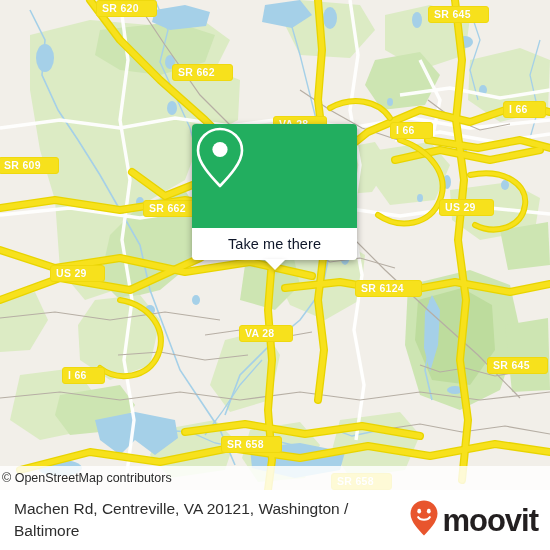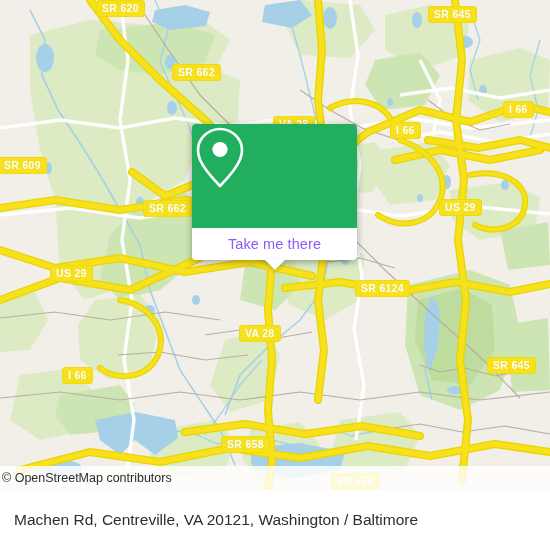--- a/index.html
+++ b/index.html
@@ -21,21 +21,21 @@
   
   .shield{
     position:absolute;
     background:#F7E11C;
     border:1.5px solid #EFD90F;
     border-radius:3px;
     color:#ffffff;
     font-size:10.5px;
     font-weight:bold;
     letter-spacing:.3px;
-    padding:1px 5px 2px 5px;
+    padding:1px 17px 2px 5px;
     white-space:nowrap;
     line-height:12px;
     text-shadow:0 0 1px rgba(0,0,0,.10);
     box-sizing:border-box;
   }
 
   
   #attribution{
     position:absolute;left:0;bottom:0;width:550px;height:24px;
     background:rgba(255,255,255,.82);
@@ -61,21 +61,21 @@
     display:flex;align-items:center;justify-content:center;
   }
   #card-white{
     background:#ffffff;
     height:32px;
     border-radius:0 0 4px 4px;
     display:flex;align-items:center;justify-content:center;
     position:relative;
   }
   #card-label{
-    font-size:14.5px;color:#8b5cf6;letter-spacing:.1px;
+    font-size:14.5px;color:#0f172a;letter-spacing:.1px;
   }
   #card-tail{
     position:absolute;
     left:50%;margin-left:-11px;bottom:-10px;
     width:0;height:0;
     border-left:11px solid transparent;
     border-right:11px solid transparent;
     border-top:11px solid #ffffff;
     filter:drop-shadow(0 2px 2px rgba(0,0,0,.22));
   }
@@ -302,15 +302,26 @@
       <div id="card-white">
         <span id="card-label">Take me there</span>
         <span id="card-tail"></span>
       </div>
     </div>
 
   </div>
 
   <div id="footer">
     <div id="footer-title">Machen Rd, Centreville, VA 20121, Washington / Baltimore</div>
+    <div id="logo">
+      <span>
+        <svg width="30" height="38" viewBox="0 0 30 38">
+          <path d="M15 1.5 C7.5 1.5 1.5 7.4 1.5 14.6 C1.5 23.2 10.2 31.5 15 36.5 C19.8 31.5 28.5 23.2 28.5 14.6 C28.5 7.4 22.5 1.5 15 1.5 Z" fill="#E8552D"></path>
+          <ellipse cx="10.2" cy="12.2" rx="1.9" ry="2.4" fill="#ffffff"></ellipse>
+          <ellipse cx="19.8" cy="12.2" rx="1.9" ry="2.4" fill="#ffffff"></ellipse>
+          <path d="M9.2 18.2 C11.2 21.6 18.8 21.6 20.8 18.2" stroke="#ffffff" stroke-width="2.1" fill="none" stroke-linecap="round"></path>
+        </svg>
+      </span>
+      <span id="logo-word">moovit</span>
+    </div>
   </div>
 
 </div>
 
 </body></html>

